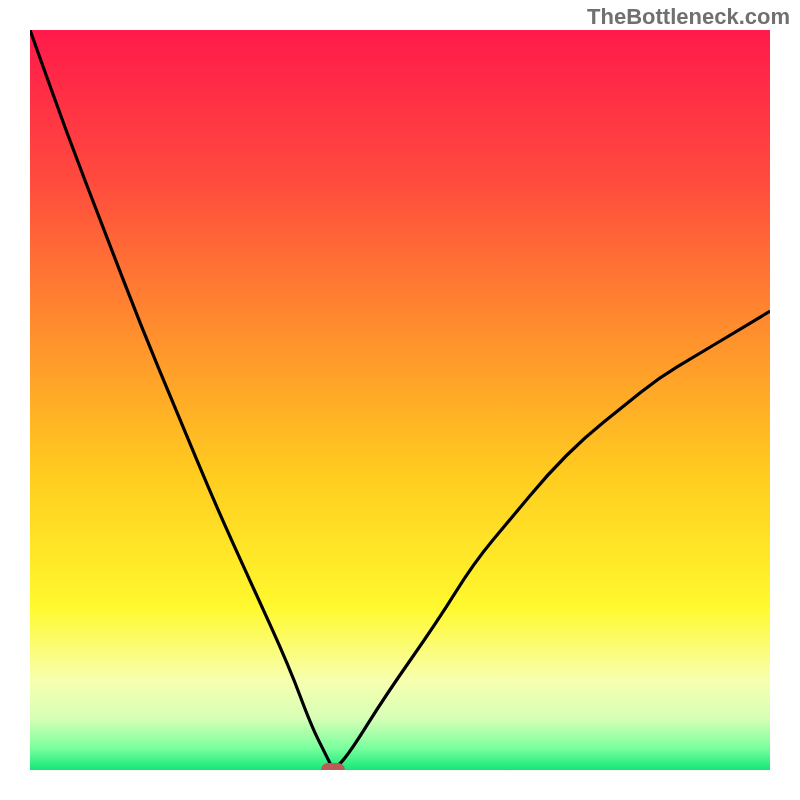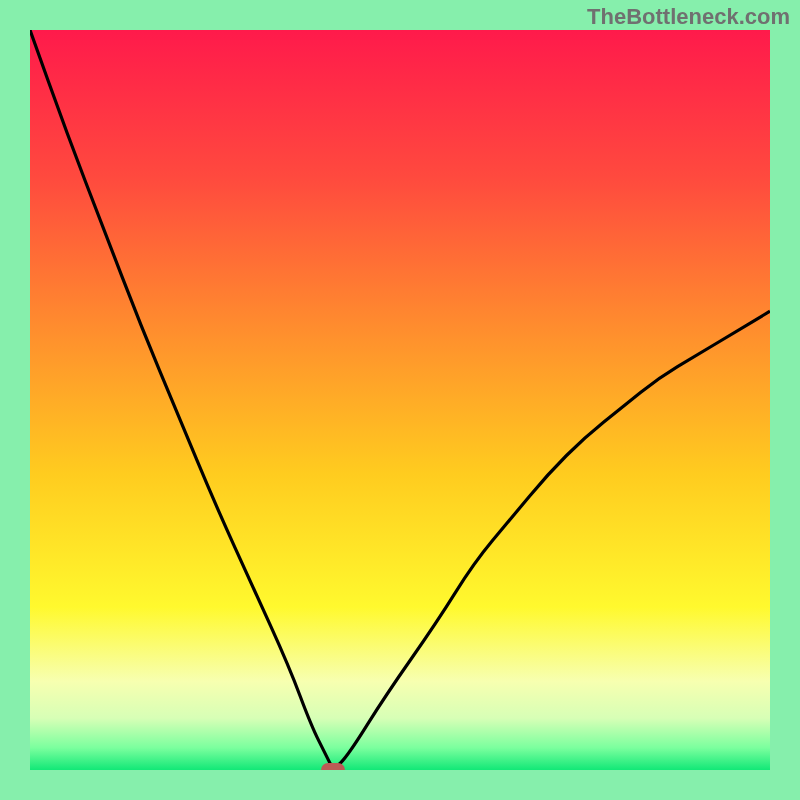--- a/index.html
+++ b/index.html
@@ -7,21 +7,21 @@
     padding: 0;
     width: 800px;
     height: 800px;
     background: #000;
     font-family: Arial, sans-serif;
   }
   .chart-container {
     position: relative;
     width: 800px;
     height: 800px;
-    background: #86efac;
+    background: #ffffff;
   }
   .watermark {
     position: absolute;
     top: 4px;
     right: 10px;
     color: #707070;
     font-size: 22px;
     font-weight: bold;
     z-index: 10;
   }

